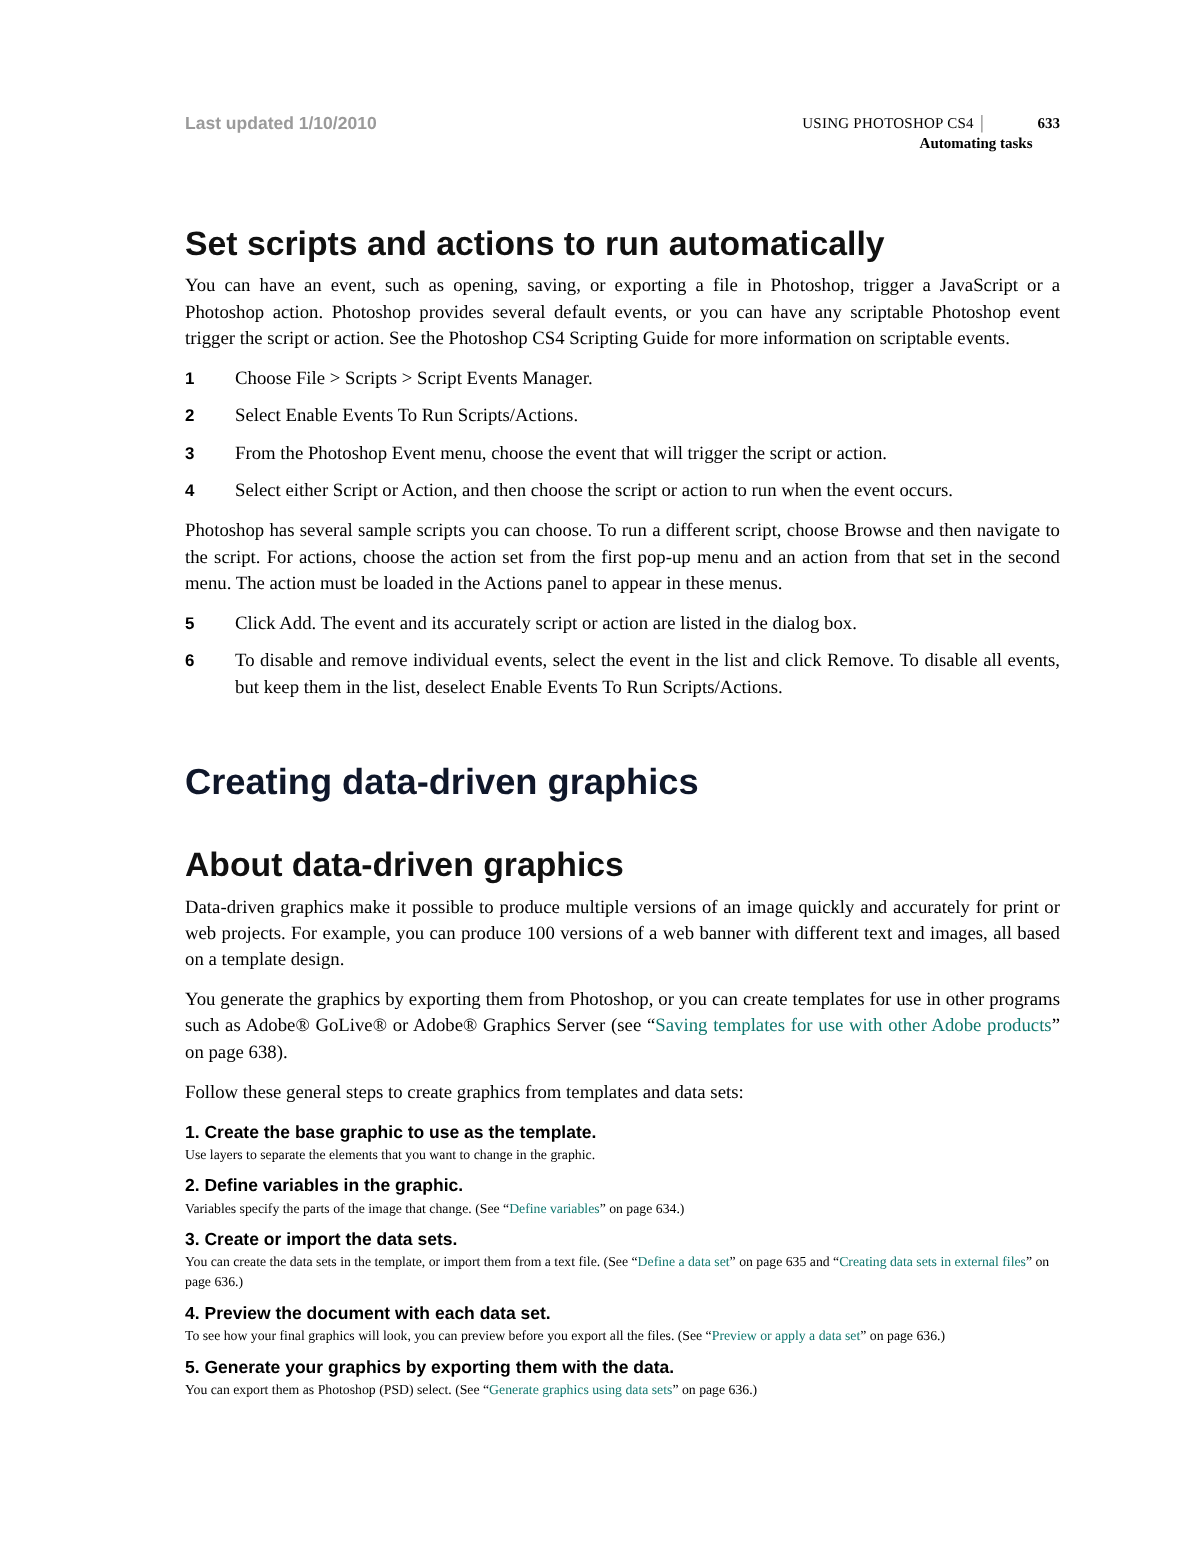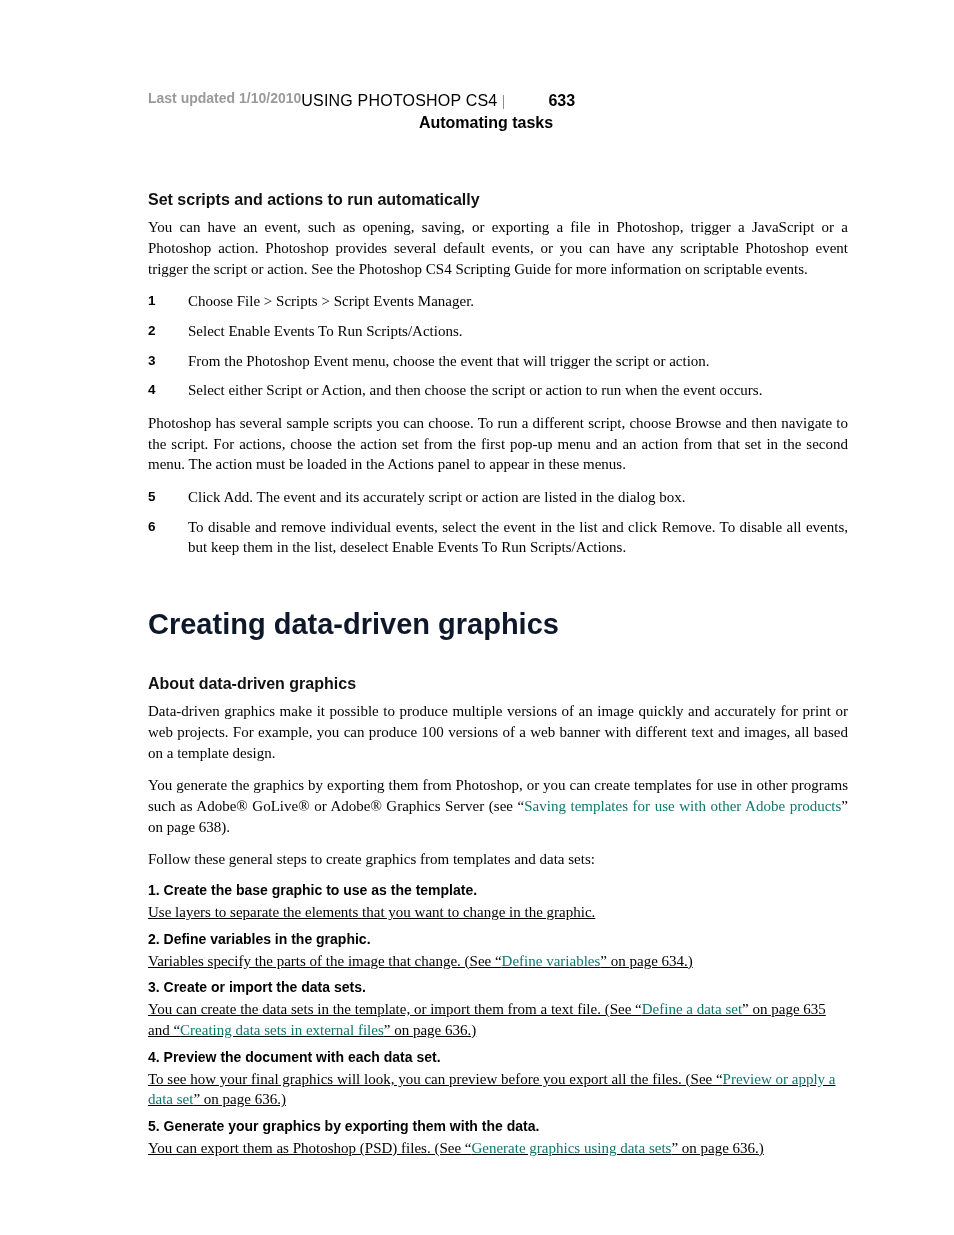--- a/index.html
+++ b/index.html
@@ -9,34 +9,34 @@
     font-family: "Minion Pro", "Times New Roman", Georgia, serif;
     color: #000;
     width: 954px;
   }
   .page {
     padding: 90px 106px 60px 148px;
     box-sizing: border-box;
   }
   .header-row {
     display: flex;
-    justify-content: flex-start;
+    justify-content: space-between;
     align-items: flex-start;
     margin-bottom: 58px;
   }
   .last-updated {
     font-family: "Myriad Pro", "Segoe UI", Arial, sans-serif;
     font-weight: 600;
     color: #9a9a9a;
     font-size: 14px;
   }
   .header-right {
     text-align: right;
-    font-family: Liberation Sans, sans-serif;
-    font-size: 16px;
+    font-family: Liberation Serif, serif;
+    font-size: 12px;
     line-height: 1.35;
   }
   .header-right .line1 {
     display: flex;
     align-items: center;
     justify-content: flex-end;
   }
   .header-right .book { letter-spacing: 0.2px; }
   .header-right .divider {
     display: inline-block;
@@ -47,21 +47,21 @@
   }
   .header-right .pagenum { font-weight: 700; margin-left: 38px; }
   .header-right .chapter {
     font-weight: 700;
     margin-right: 22px;
     display: block;
   }
   h2.section {
     font-family: "Myriad Pro", "Segoe UI", Arial, sans-serif;
     font-weight: 700;
-    font-size: 16px;
+    font-size: 27px;
     margin: 0 0 8px 0;
     color: #111;
   }
   h1.major {
     font-family: "Myriad Pro", "Segoe UI", Arial, sans-serif;
     font-weight: 700;
     font-size: 29px;
     margin: 50px 0 34px 0;
     color: #0f172a;
   }
@@ -91,24 +91,23 @@
     padding-top: 1px;
   }
   ol.steps .txt { flex: 1; text-align: justify; margin-left: 16px; }
   .substep-head {
     font-family: Liberation Sans, sans-serif;
     font-weight: 700;
     font-size: 14px;
     margin: 8px 0 4px 0;
   }
   .substep-body {
-    font-size: 15px;
+    font-size: 11px;
     line-height: 1.38;
     margin: 0;
-    text-decoration: underline;
   }
   a.xref {
     color: #0f766e;
     text-decoration: none;
   }
 </style>
 </head>
 <body>
 
 <div class="page">
@@ -172,16 +171,16 @@
   <div id="substeps">
       <div class="substep-head">1.   Create the base graphic to use as the template.</div>
       <p class="substep-body"><span>Use layers to separate the elements that you want to change in the graphic.</span></p>
       <div class="substep-head">2.   Define variables in the graphic.</div>
       <p class="substep-body"><span>Variables specify the parts of the image that change. (See “</span><a href="#" class="xref">Define variables</a><span>” on page 634.)</span></p>
       <div class="substep-head">3.   Create or import the data sets.</div>
       <p class="substep-body"><span>You can create the data sets in the template, or import them from a text file. (See “</span><a href="#" class="xref">Define a data set</a><span>” on page 635 and “</span><a href="#" class="xref">Creating data sets in external files</a><span>” on page 636.)</span></p>
       <div class="substep-head">4.   Preview the document with each data set.</div>
       <p class="substep-body"><span>To see how your final graphics will look, you can preview before you export all the files. (See “</span><a href="#" class="xref">Preview or apply a data set</a><span>” on page 636.)</span></p>
       <div class="substep-head">5.   Generate your graphics by exporting them with the data.</div>
-      <p class="substep-body"><span>You can export them as Photoshop (PSD) files. (See “</span><a href="#" class="xref">Generate graphics using data sets</a><span>” on page 636.)</span></p>
+      <p class="substep-body"><span>You can export them as Photoshop (PSD) select. (See “</span><a href="#" class="xref">Generate graphics using data sets</a><span>” on page 636.)</span></p>
     </div>
 
 </div>
 
 </body></html>

